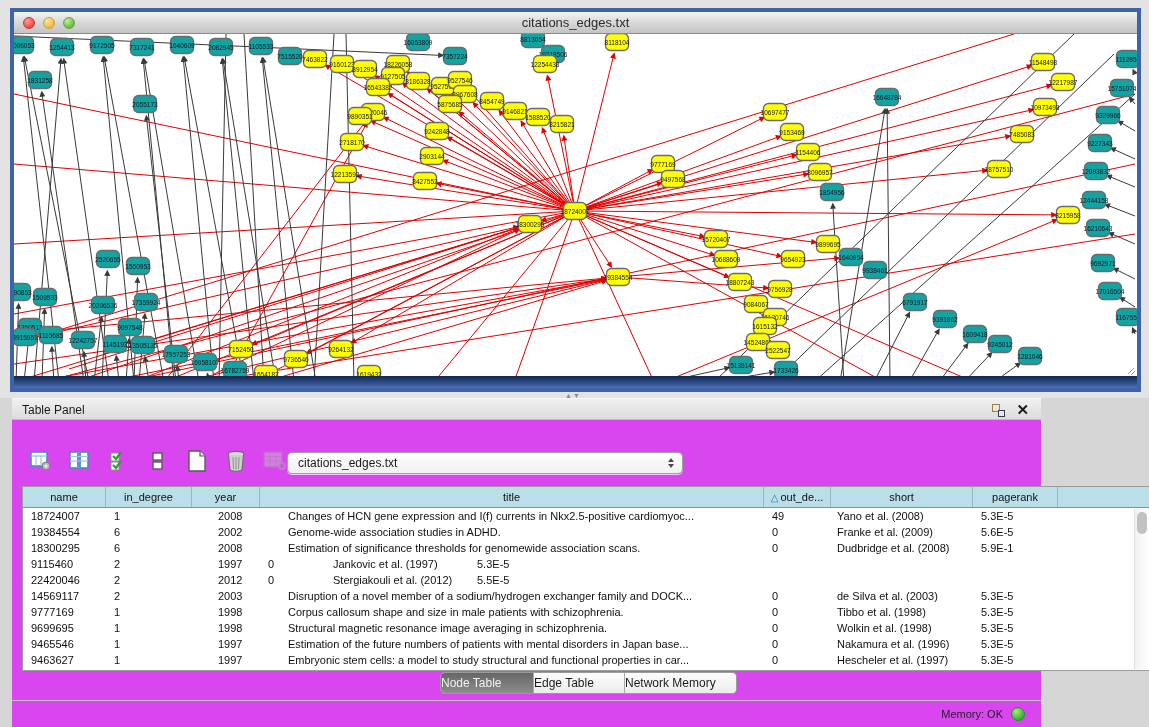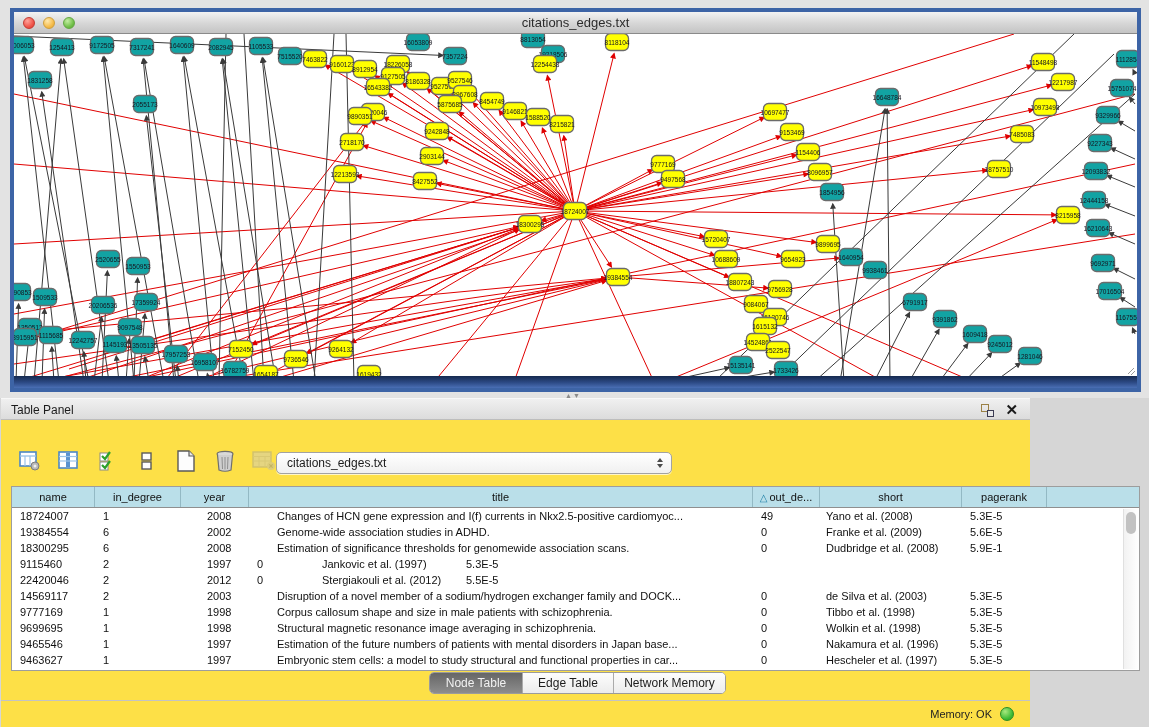--- a/index.html
+++ b/index.html
@@ -19,21 +19,21 @@
   .light.red { background:radial-gradient(circle at 35% 30%, #ffa39a, #f0574c 60%, #d8372e); border:1px solid #c43b33;}
   .light.yellow { background:radial-gradient(circle at 35% 30%, #ffe9af, #f6bd4c 60%, #e0a232); border:1px solid #cf9f3c;}
   .light.green { background:radial-gradient(circle at 35% 30%, #c4eda3, #74c14c 60%, #55a22f); border:1px solid #64a844;}
   .net-canvas { position:relative; width:1123px; height:342px; background:#fff; overflow:hidden; }
   .net-canvas svg { position:absolute; left:0; top:0; width:100%; height:100%; }
   .bottom-band { height:12px; background:linear-gradient(#15294e,#2d4b86 55%,#4a6fb5); }
   .splitter-grip { position:absolute; left:563px; top:393px; width:20px; height:6px; color:#8a8a8a;
                    font-size:7px; line-height:5px; text-align:center; letter-spacing:1px; }
 
   
-  .table-panel { position:absolute; left:1px; top:398px; width:1029px; height:329px; background:#fde047; }
+  .table-panel { position:absolute; left:12px; top:398px; width:1029px; height:329px; background:#d946ef; }
   .panel-header { position:absolute; left:0; top:0; width:100%; height:22px;
                   background:linear-gradient(#f0f0f0,#dcdcdc); border-top:1px solid #f8f8f8;
                   border-bottom:1px solid #bdbdbd; }
   .panel-title { position:absolute; left:10px; top:4px; font-size:12px; color:#1c1c1c; }
   .panel-float { position:absolute; right:36px; top:5px; width:13px; height:13px; cursor:pointer; }
   .panel-float .sq1 { position:absolute; left:0; top:0; width:8px; height:8px; border:1.4px solid #9b8146; background:transparent;}
   .panel-float .sq2 { position:absolute; right:0; bottom:0; width:7px; height:7px; border:1.4px solid #3a3a52; background:#e8e8e8;}
   .panel-close { position:absolute; right:12px; top:2px; font-size:15px; font-weight:bold; color:#1a1a1a; cursor:pointer; }
 
   .toolbar { position:absolute; left:16px; top:46px; height:34px; display:flex; align-items:center; gap:13px; }
@@ -62,21 +62,21 @@
   .td { font-size:11px; color:#101010; line-height:16px; white-space:nowrap; overflow:hidden; }
   .c0{width:83px} .c1{width:86px} .c2{width:68px} .c3{width:504px} .c4{width:67px} .c5{width:142px} .c6{width:85px}
   .p0{padding-left:8px} .p1{padding-left:8px} .p2{padding-left:26px} .p3{padding-left:28px}
   .p4{padding-left:8px} .p5{padding-left:6px} .p6{padding-left:8px}
   .vscroll { position:absolute; right:1px; top:22px; bottom:1px; width:15px;
              background:linear-gradient(to right,#f2f2f2,#ffffff); border-left:1px solid #e0e0e0; }
   .vthumb { position:absolute; left:2px; top:3px; width:10px; height:22px; background:#c2c2c2; border-radius:6px; }
 
   .tabbar { position:absolute; left:428px; top:274px; height:22px; display:flex;
             border:1px solid #9b9b9b; border-radius:5px; overflow:hidden; background:#fff; }
-  .tab { font-size:12px; line-height:20px; text-align:center; cursor:pointer;
+  .tab { font-size:12px; line-height:20px; cursor:pointer;
          background:linear-gradient(#fdfdfd,#ececec); color:#1c1c1c; border-right:1px solid #ababab; }
   .tab:last-child { border-right:none; }
   .tab.active { background:linear-gradient(#666666,#8d8d8d); color:#f2f2f2; }
   .tab.w1{width:93px} .tab.w2{width:91px} .tab.w3{width:111px}
 
   .statusbar { position:absolute; left:0; bottom:0; width:100%; height:27px; border-top:1px solid #c3c3c3; }
   .mem-label { position:absolute; right:38px; top:7px; font-size:11px; color:#222; }
   .mem-dot { position:absolute; right:16px; top:6px; width:14px; height:14px; border-radius:50%;
              background:radial-gradient(circle at 35% 30%, #a8e87e, #3cba34 65%, #2d9e27); border:1px solid #2b8d26; }
 </style>

